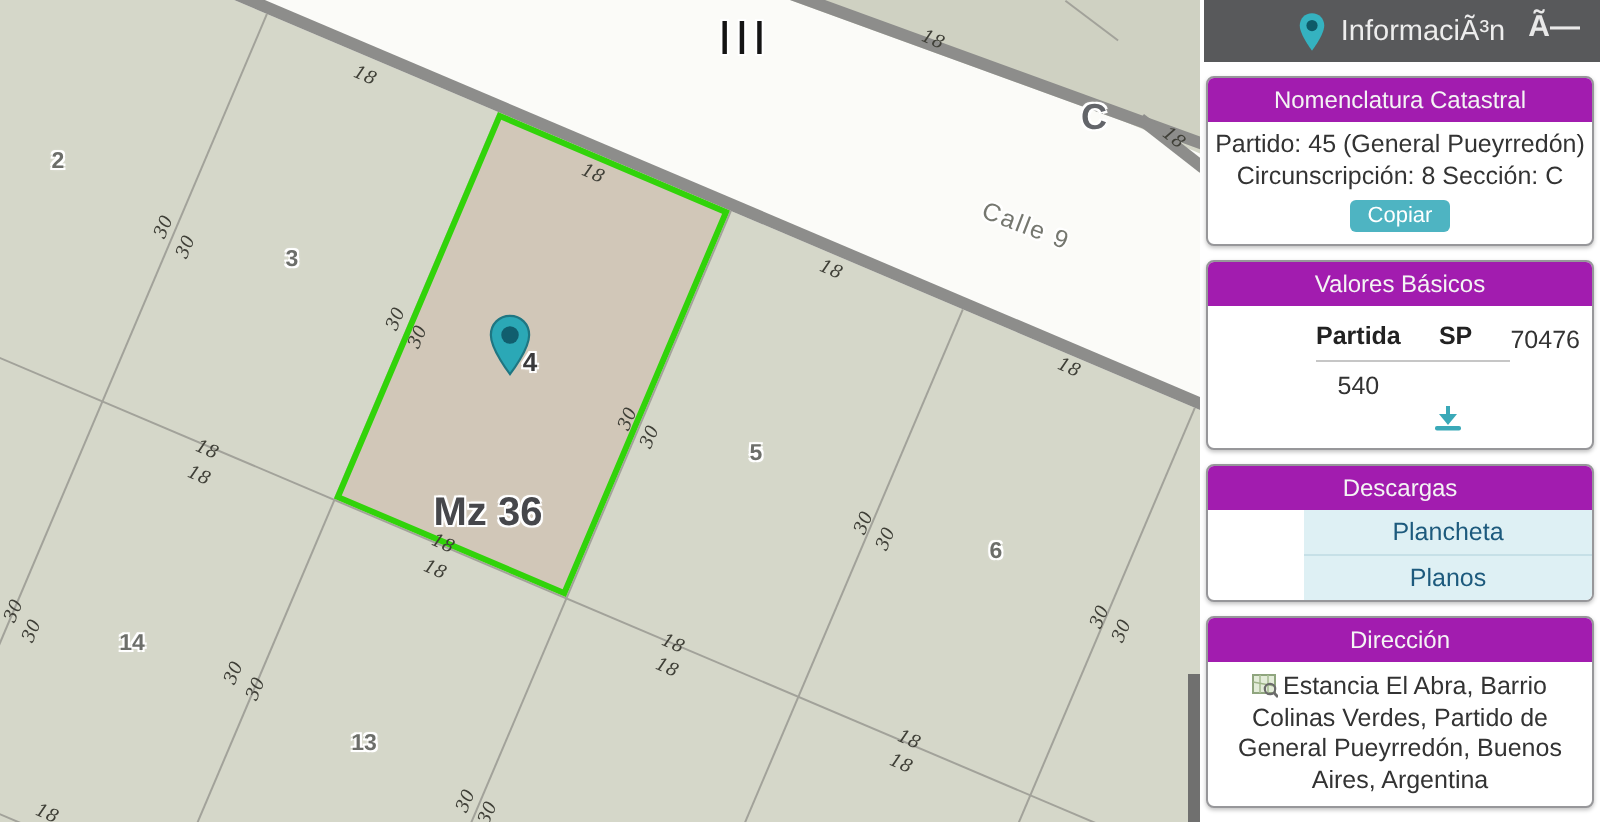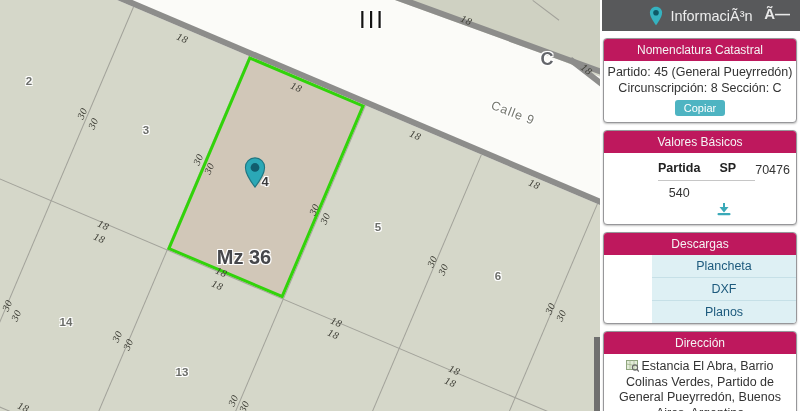--- a/index.html
+++ b/index.html
@@ -40,21 +40,21 @@
   #pin-number{position:absolute;left:265px;top:181px;transform:translate(-50%,-50%);
     font-size:13px;font-weight:800;color:#3a3a3c;}
   #map-scrollbar-thumb{position:absolute;left:594px;top:337px;width:6px;height:74px;background:#70706f;z-index:5;}
   
   #sidebar{position:absolute;left:600px;top:0;width:200px;height:379px;background:#fff;}
   #titlebar{margin-left:2px;height:31px;background:#58595b;display:flex;align-items:center;
     justify-content:center;gap:7px;position:relative;color:#ededed;font-size:14.5px;}
   #close-btn{position:absolute;right:10px;top:4px;font-size:15px;font-weight:bold;color:#e8e8e8;cursor:pointer;line-height:20px;}
   .panel{margin:7px 3px 0 3px;border:1px solid #97979a;border-radius:4px;background:#fff;
     box-shadow:0 1px 2px rgba(0,0,0,.25);overflow:hidden;}
-  .panel-h{background:#be185d;color:#f4f4f4;font-size:12px;text-align:center;padding:4px 0 4px;}
+  .panel-h{background:#a21caf;color:#f4f4f4;font-size:12px;text-align:center;padding:4px 0 4px;}
   .panel-b{font-size:12.5px;color:#333;padding-left:48px;}
   #nomenclatura .panel-b{text-align:center;padding:4px 2px 6px;line-height:15.5px;}
   .copy-btn{display:block;margin:4px auto 0;background:#4eb4c2;color:#fff;border:none;border-radius:3px;
     font-size:11px;padding:2px 9px;cursor:pointer;font-family:"Liberation Sans",sans-serif;}
   .vtable{display:grid;grid-template-columns:1.1fr 1.6fr .6fr;padding:5px 6px 0;}
   .vtable .th{font-weight:bold;font-size:12.5px;color:#222;text-align:center;padding:3px 0 5px;border-bottom:1px solid #c6c6c6;}
   .vtable .td{text-align:center;padding:5px 0 1px;}
   .dl-icon-row{text-align:center;padding:1px 0 5px;}
   .dl-item{background:#def0f4;color:#1d5a7d;text-align:center;padding:4px 0;font-size:12.5px;
     border-top:1px solid #c6e0e7;cursor:pointer;}
@@ -170,21 +170,20 @@
           <rect x="1.5" y="11" width="13" height="2.2" rx="1" fill="#3aa9b8"></rect>
         </svg>
       </div>
     </div>
   </div>
 
   <div class="panel" id="descargas">
     <div class="panel-h">Descargas</div>
     <div class="panel-b">
       <div class="dl-item">Plancheta</div>
-      <div class="dl-item">DXF</div>
       <div class="dl-item">Planos</div>
     </div>
   </div>
 
   <div class="panel" id="direccion">
     <div class="panel-h">Dirección</div>
     <div class="panel-b">
       <svg width="13" height="13" viewBox="0 0 13 13">
         <rect x="0.5" y="1.5" width="11" height="9" fill="#e3ecd9" stroke="#8fa57e" stroke-width="1"></rect>
         <path d="M4 1.5v9M8 1.5v9" stroke="#aabf97" stroke-width="0.8"></path>

